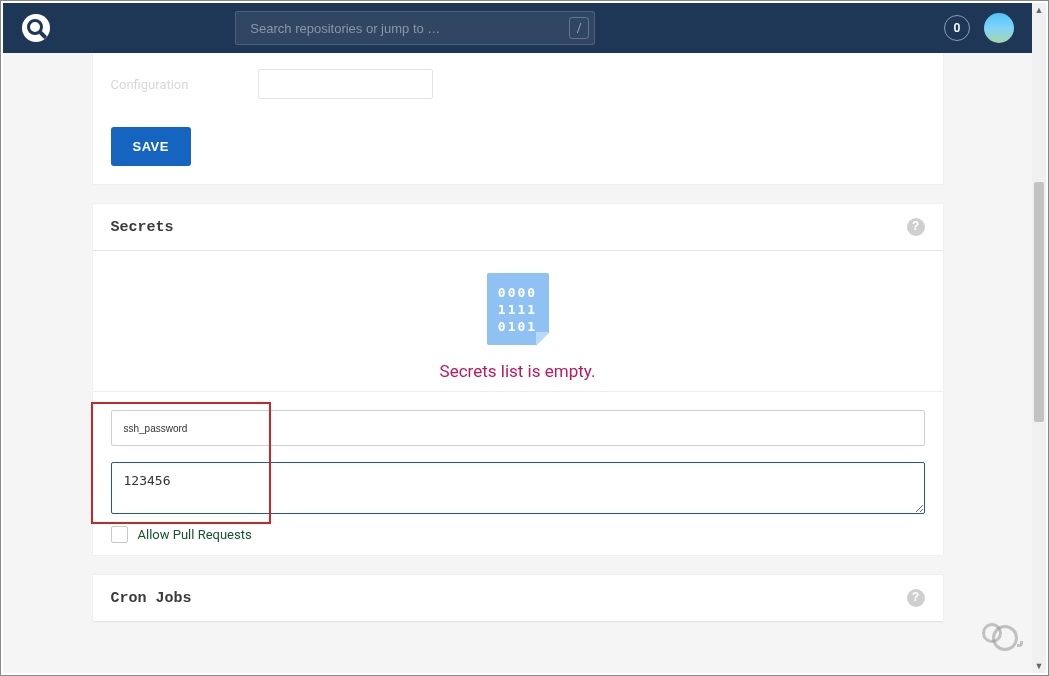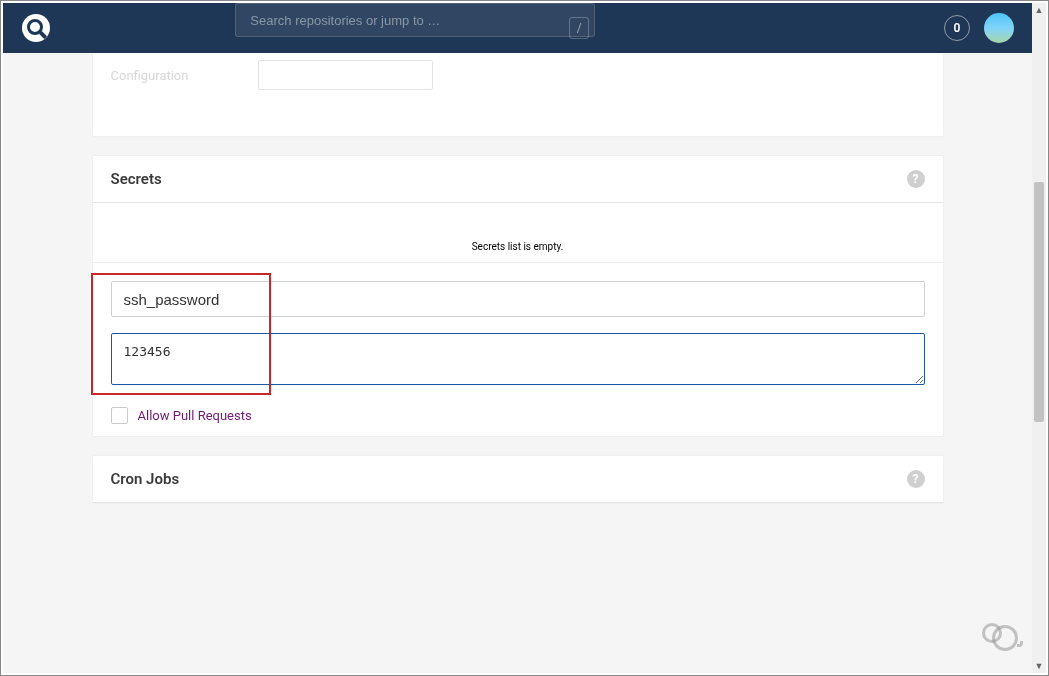--- a/index.html
+++ b/index.html
@@ -20,20 +20,21 @@
       overflow: hidden;
     }
     .header-bar {
       position: absolute;
       top: 2px;
       left: 2px;
       right: 16px;
       height: 50px;
       background: #1f3756;
       display: flex;
+      align-items: center;
       z-index: 10;
     }
     .logo-wrap {
       width: 50px;
       display: flex;
       align-items: center;
       justify-content: center;
       margin-left: 8px;
     }
     .logo-icon {
@@ -141,20 +142,21 @@
       border: 1px solid rgba(0,0,0,0.06);
       border-radius: 2px;
       margin-bottom: 18px;
     }
     .card-header {
       display: flex;
       align-items: center;
       justify-content: space-between;
       padding: 14px 18px;
       border-bottom: 1px solid #e5e5e5;
+      font-family: Liberation Mono, monospace;
     }
     .card-title {
       font-size: 15px;
       font-weight: 600;
       color: #3a3a3a;
     }
     .help-icon {
       width: 18px;
       height: 18px;
       border-radius: 50%;
@@ -166,21 +168,21 @@
       font-size: 12px;
       font-weight: 700;
     }
     .card-body {
       padding: 18px;
     }
     .top-fragment {
       border-top: none;
     }
     .top-fragment .card-body {
-      padding-top: 7px;
+      padding-top: 16px;
     }
     .faint-row {
       height: 30px;
       display: flex;
       align-items: center;
       gap: 70px;
       margin-bottom: 28px;
       color: #d8d8d8;
       font-size: 13px;
     }
@@ -232,34 +234,34 @@
     }
     .bin-row {
       font-family: monospace;
       font-size: 13px;
       font-weight: 700;
       color: #fff;
       letter-spacing: 2px;
     }
     .empty-text {
       margin-top: 16px;
-      font-size: 10px;
-      color: #000000;
+      font-size: 17px;
+      color: #be185d;
     }
     .form-section {
       border-top: 1px solid #eee;
       padding: 18px 12px 12px;
     }
     .text-input {
       width: 100%;
       height: 36px;
       border: 1px solid #cfcfcf;
       border-radius: 2px;
       padding: 0 12px;
-      font-size: 15px;
+      font-size: 10px;
       color: #333;
       outline: none;
     }
     .hl-red {
       position: relative;
     }
     .hl-red::before {
       content: "";
       position: absolute;
       border: 2px solid #c62828;
@@ -288,23 +290,23 @@
       font-family: monospace;
       color: #333;
       outline: none;
       resize: both;
       margin-top: 16px;
     }
     .checkbox-row {
       display: flex;
       align-items: center;
       gap: 10px;
-      margin-top: 18px;
-      font-size: 13px;
-      color: #701a75;
+      margin-top: 8px;
+      font-size: 13px;
+      color: #14532d;
     }
     .checkbox-box {
       width: 17px;
       height: 17px;
       border: 1px solid #c9c9c9;
       background: #fff;
       border-radius: 2px;
     }
     .add-secret-wrap {
       margin-top: 22px;
@@ -405,30 +407,36 @@
 
   <div class="scroll-area">
     <div class="content">
 
       <div class="card top-fragment">
         <div class="card-body">
           <div class="faint-row">
             <span>Configuration</span>
             <div class="faint-select"></div>
           </div>
+          <button class="btn">SAVE</button>
         </div>
       </div>
 
       <div class="card">
         <div class="card-header">
           <div class="card-title">Secrets</div>
           <div class="help-icon">?</div>
         </div>
         <div class="card-body" style="padding:0;">
           <div class="empty-state">
+            <div class="empty-icon">
+              <div class="bin-row">0000</div>
+              <div class="bin-row">1111</div>
+              <div class="bin-row">0101</div>
+            </div>
             <div class="empty-text">Secrets list is empty.</div>
           </div>
 
           <div class="form-section hl-red hl-inputs" style="padding-left:18px; padding-right:18px;">
             <input class="text-input" type="text" value="ssh_password" style="">
             <textarea class="textarea" style="">123456</textarea>
             <div class="checkbox-row">
               <div class="checkbox-box"></div>
               <span>Allow Pull Requests</span>
             </div>

